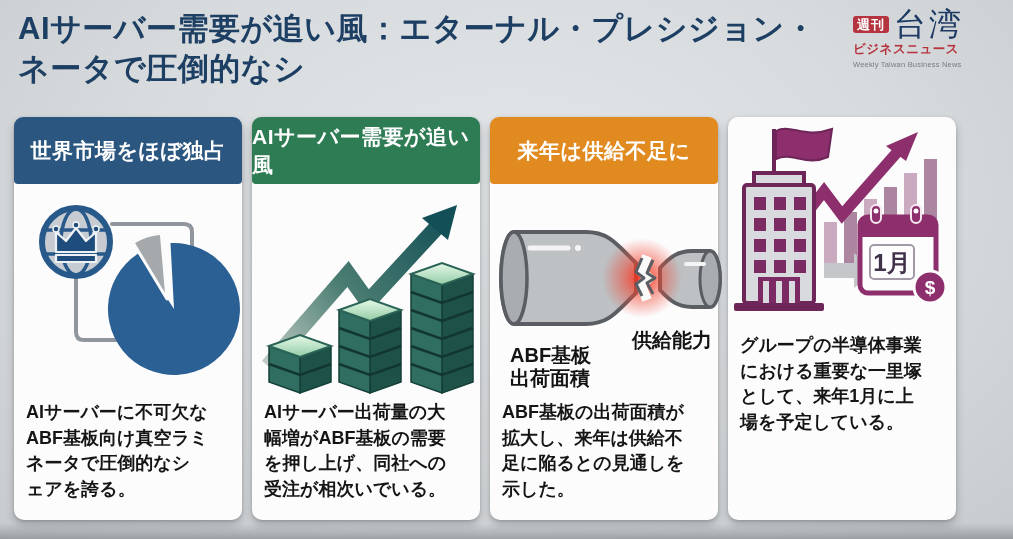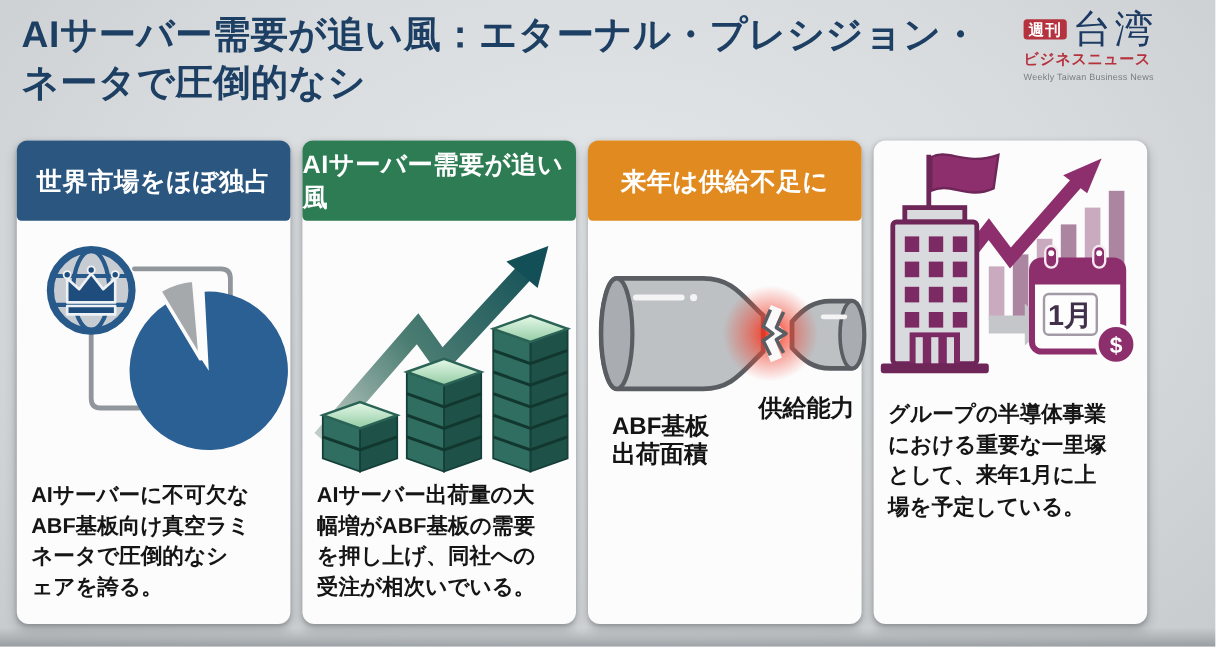--- a/index.html
+++ b/index.html
@@ -170,20 +170,24 @@
             <path d="M157,72 L151,87 L159,94 L151,101 L157,116" fill="none" stroke="#fafafa" stroke-width="10" stroke-linejoin="round"></path>
             <path d="M152,74 L146,88 L154,94 L146,100 L152,112" fill="none" stroke="#5a5e63" stroke-width="3" stroke-linejoin="round"></path>
             <path d="M163,76 L157,89 L165,94 L157,99 L163,110" fill="none" stroke="#5a5e63" stroke-width="3" stroke-linejoin="round"></path>
           </g>
 
           <text x="20" y="178" font-size="20" font-weight="bold" fill="#141414">ABF基板</text>
           <text x="20" y="201" font-size="20" font-weight="bold" fill="#141414">出荷面積</text>
           <text x="142" y="163" font-size="20" font-weight="bold" fill="#141414">供給能力</text>
         </svg>
       </div>
+      <p class="card-body">ABF基板の出荷面積が
+拡大し、来年は供給不
+足に陥るとの見通しを
+示した。</p>
     </article>
 
     <article class="card">
       <div class="card-illus">
         <svg width="238" height="215" viewBox="0 0 238 215">
 
           <g>
             <rect x="96" y="105" width="13" height="45" fill="#c9aabf"></rect>
             <rect x="116" y="95" width="13" height="55" fill="#ac85a0"></rect>
             <rect x="136" y="82" width="13" height="68" fill="#c9aabf"></rect>

